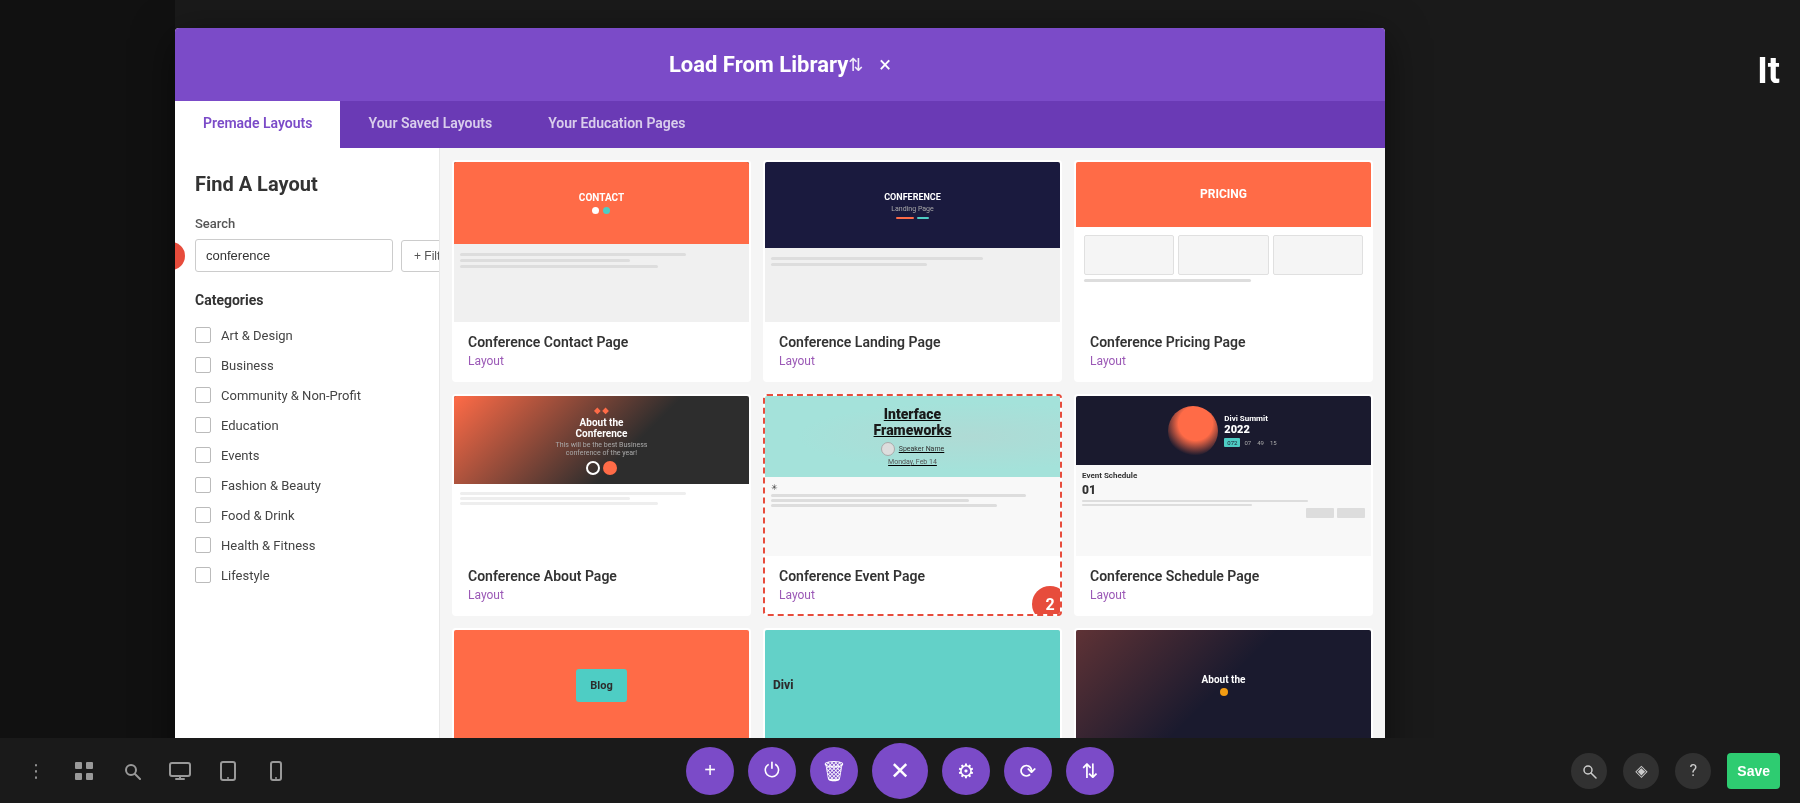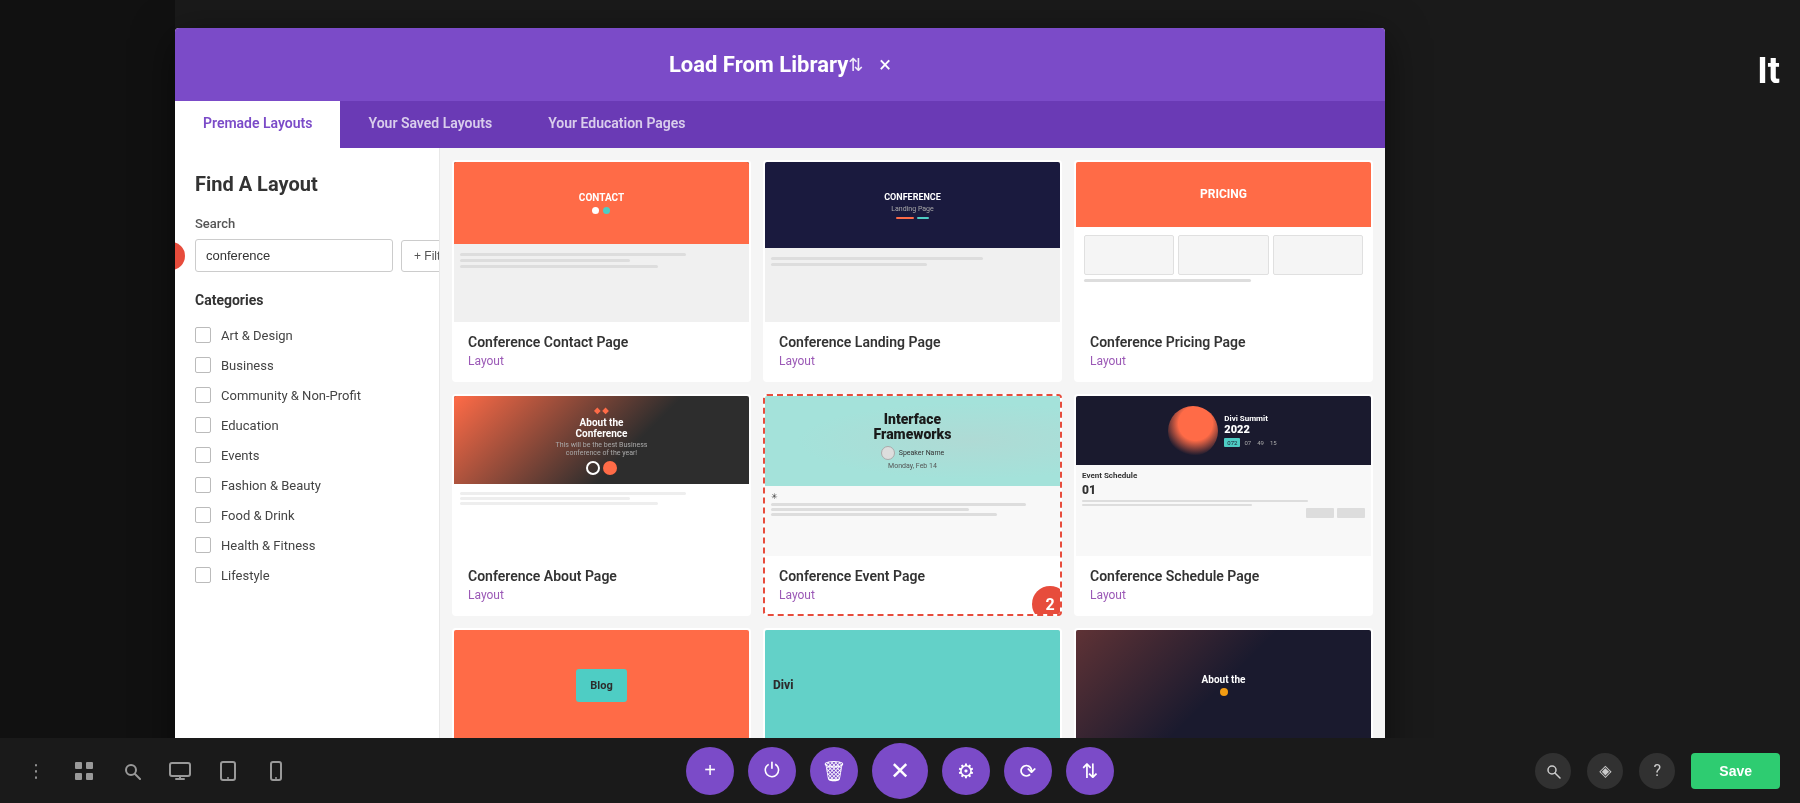--- a/index.html
+++ b/index.html
@@ -309,21 +309,21 @@
       justify-content: center;
       color: #ccc;
       font-size: 16px;
       cursor: pointer;
     }
     .save-btn {
       background: #2ecc71;
       color: #fff;
       border: none;
       border-radius: 4px;
-      padding: 10px 28px;
+      padding: 10px 10px;
       font-size: 14px;
       font-weight: 700;
       cursor: pointer;
     }
 
     
     .dark-right-content {
       position: absolute;
       right: 20px; top: 50px;
       color: #fff;
@@ -526,21 +526,21 @@
           </div>
           <div class="card-info">
             <div class="card-title">Conference About Page</div>
             <div class="card-subtitle">Layout</div>
           </div>
         </div>
 
         <div class="layout-card selected" style="position:relative;">
           <div class="card-thumbnail">
             <div style="height:100%; display:flex; flex-direction:column;">
-              <div style="flex:1.1; background:#b2e8e2; display:flex; align-items:center; justify-content:center; padding:13px; position:relative; overflow:hidden;">
+              <div style="flex:1.1; background:#b2e8e2; display:flex; align-items:center; justify-content:center; padding:4px; position:relative; overflow:hidden;text-decoration:underline;">
 
                 <div style="position:absolute; top:0; left:0; width:100%; height:100%; background:rgba(150,220,210,0.5);"></div>
                 <div style="position:absolute; top:0; left:0; width:100%; height:100%; background: radial-gradient(ellipse at 70% 50%, rgba(200,200,200,0.3) 0%, transparent 60%);"></div>
                 <div style="position:relative; z-index:1; text-align:center;">
                   <div style="color:#1a1a1a; font-size:14px; font-weight:900; line-height:1.1;">Interface</div>
                   <div style="color:#1a1a1a; font-size:14px; font-weight:900; line-height:1.1;">Frameworks</div>
                   <div style="display:flex; align-items:center; gap:4px; margin-top:4px; justify-content:center;">
                     <div style="width:14px;height:14px;border-radius:50%;background:#ddd;overflow:hidden;border:1px solid #aaa;"></div>
                     <div style="color:#333; font-size:7px;">Speaker Name</div>
                   </div>

